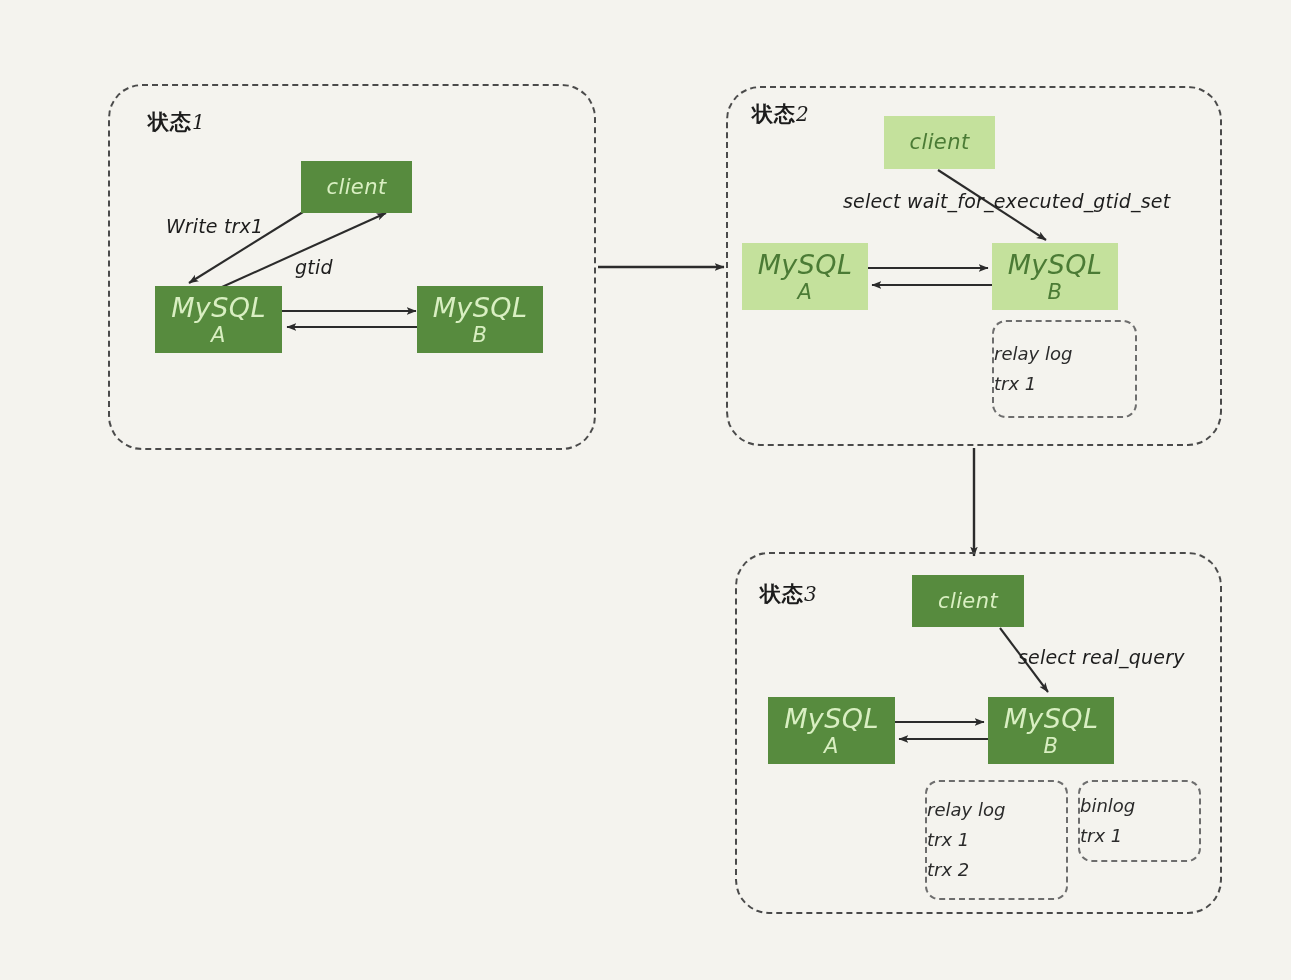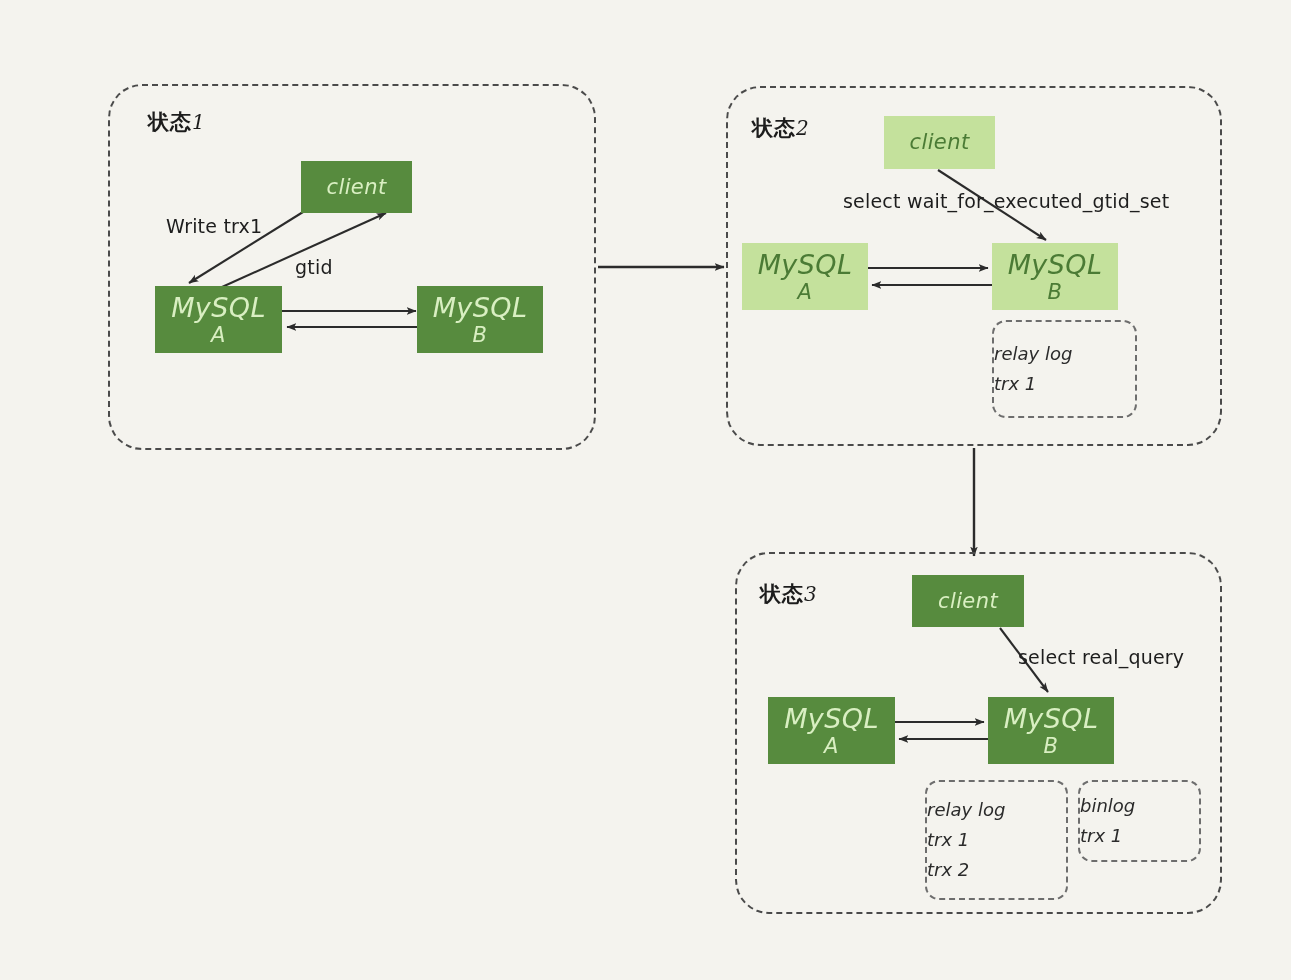--- a/index.html
+++ b/index.html
@@ -91,20 +91,21 @@
     font-style: italic;
     font-size: 18px;
     line-height: 1.65;
     background: transparent;
   }
   
   .edge-label {
     position: absolute;
     color: #1d1d1d;
     font-family: "DejaVu Sans", sans-serif;
+    font-style: italic;
     font-size: 19px;
     white-space: nowrap;
     letter-spacing: 0.2px;
   }
   
   .watermark {
     position: absolute;
     color: #9a9a94;
     font-family: "DejaVu Sans", sans-serif;
     font-size: 21px;
@@ -188,21 +189,21 @@
     <span class="l1">MySQL</span>
     <span class="l2">B</span>
   </div>
 
   <div class="edge-label" style="left:166px; top:215px;">Write trx1</div>
 
   <div class="edge-label" style="left:295px; top:256px;">gtid</div>
 
   <div class="panel" style="left:726px; top:86px; width:496px; height:360px;"></div>
 
-  <div class="panel-label" style="left:752px; top:114px;text-align:right;">
+  <div class="panel-label" style="left:752px; top:100px;text-align:right;">
     <span>状态</span><span class="num">2</span>
   </div>
 
   <div class="node light single" style="left:884px; top:116px; width:111px; height:53px;">
     <span class="l1">client</span>
   </div>
 
   <div class="node light" style="left:742px; top:243px; width:126px; height:67px;">
     <span class="l1">MySQL</span>
     <span class="l2">A</span>

